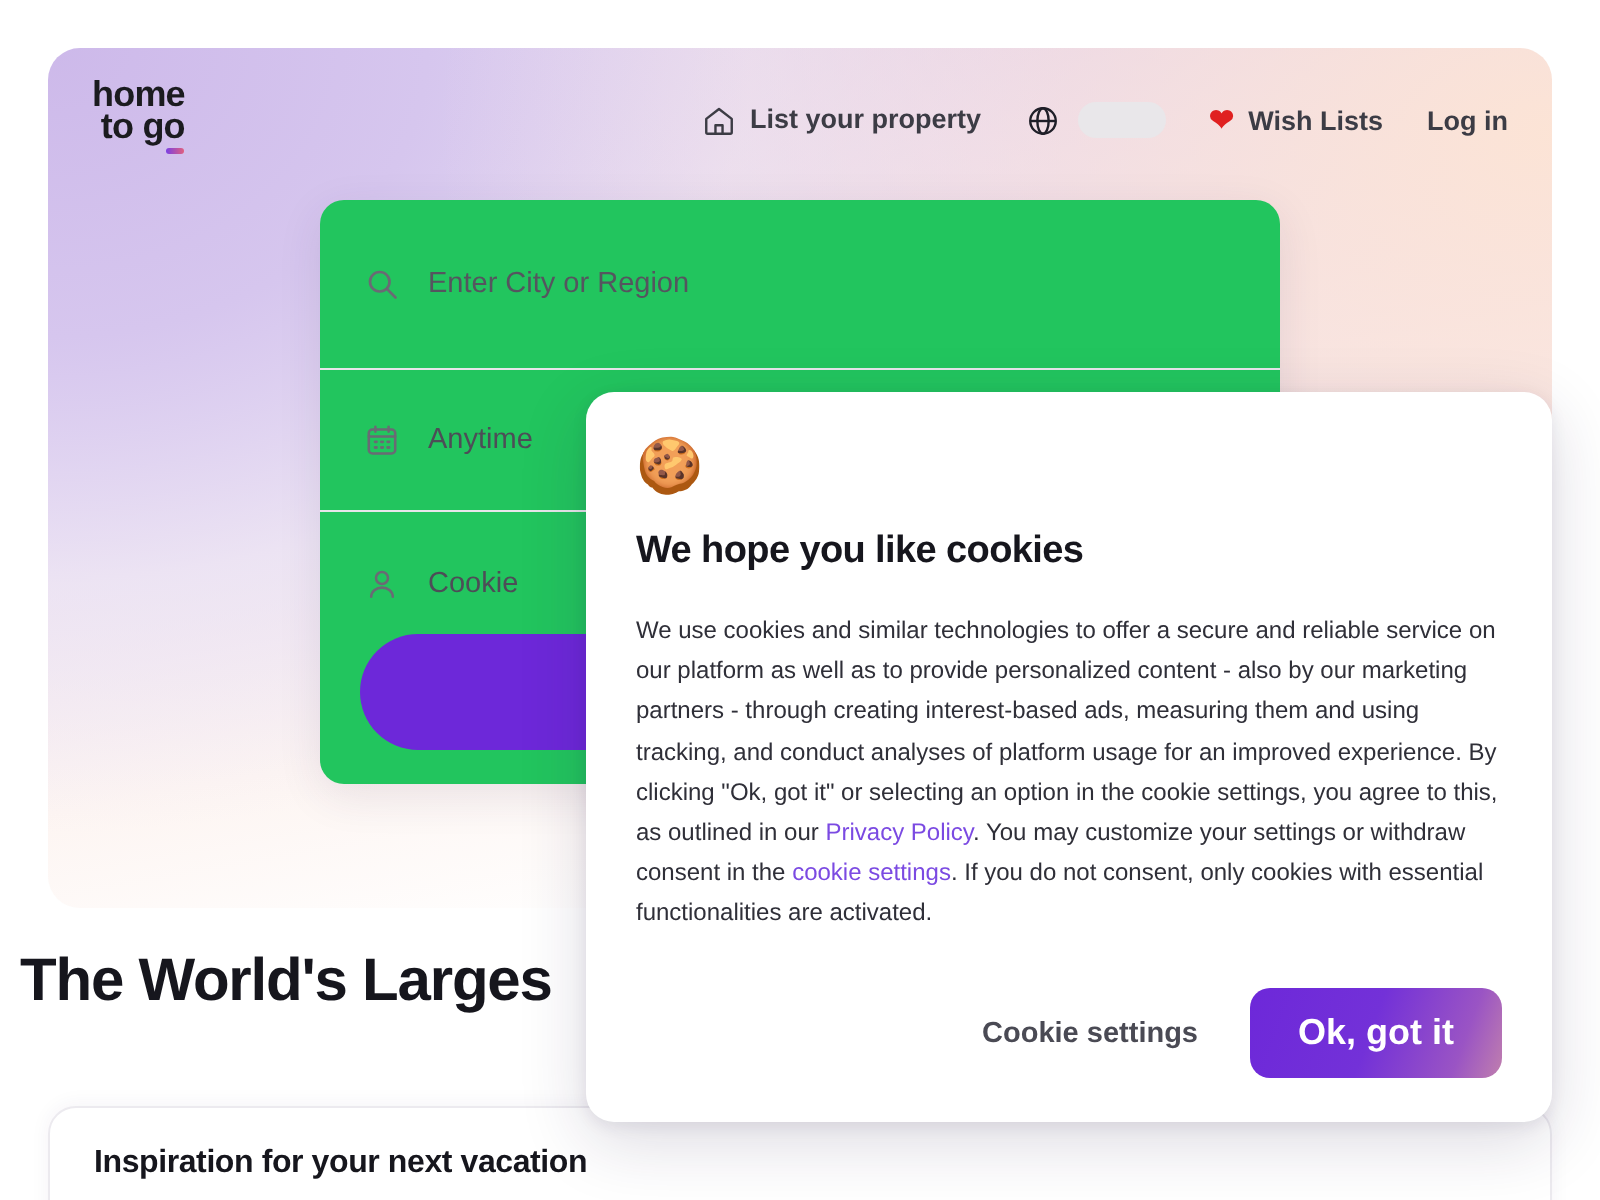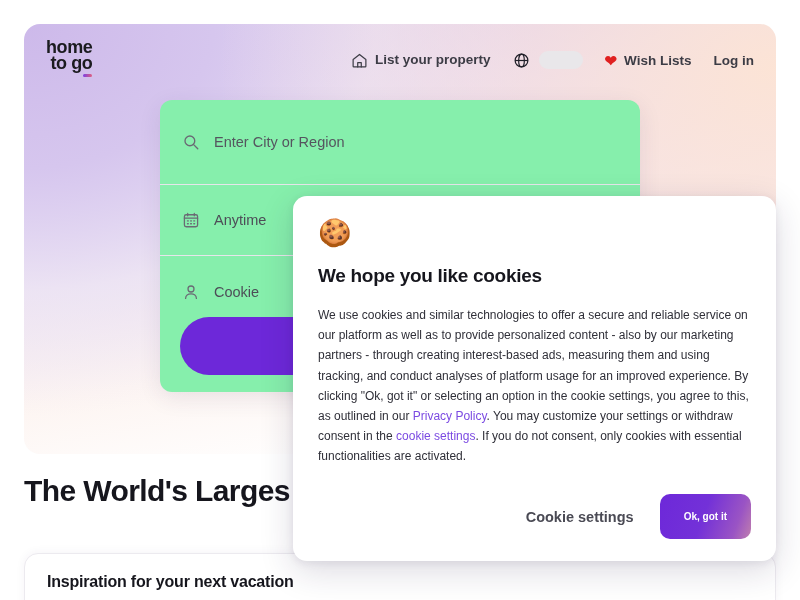--- a/index.html
+++ b/index.html
@@ -65,21 +65,21 @@
     width: 44px; height: 18px; border-radius: 9px;
     background: #e9e7ea;
   }
   .globe-group { display: flex; align-items: center; gap: 9px; cursor: pointer; }
 
   
   .search-panel {
     position: absolute;
     left: 160px; top: 100px;
     width: 480px; height: 292px;
-    background: #86efac;
+    background: #22c55e;
     border-radius: 12px;
     box-shadow: 0 6px 22px rgba(60,40,90,0.10);
     z-index: 3;
     overflow: hidden;
   }
   .search-row {
     height: 85px;
     display: flex; align-items: center;
     gap: 14px;
     padding: 0 22px;
@@ -96,21 +96,21 @@
     left: 20px; bottom: 17px;
     width: 440px; height: 58px;
     border: none; border-radius: 29px;
     background: linear-gradient(135deg, #6d28d9 0%, #6d28d9 55%, #7a35d6 100%);
     cursor: pointer;
   }
 
   
   .headline {
     position: absolute;
-    left: 24px; top: 474px;
+    left: 10px; top: 474px;
     font-size: 30px; font-weight: 700;
     color: #16161d;
     letter-spacing: -0.6px;
     white-space: nowrap;
   }
 
   
   .bottom-card {
     position: absolute;
     left: 24px; top: 553px;
@@ -160,21 +160,21 @@
   .cookie-settings-btn {
     background: none; border: none;
     font-family: "Liberation Sans", sans-serif;
     font-size: 14.5px; font-weight: 700; color: #4a4a54;
     cursor: pointer; white-space: nowrap;
   }
   .ok-btn {
     border: none; border-radius: 10px;
     padding: 0 24px; height: 45px;
     font-family: "Liberation Sans", sans-serif;
-    font-size: 10px; font-weight: 700; color: #fff;
+    font-size: 18px; font-weight: 700; color: #fff;
     background: linear-gradient(110deg, #6d28d9 0%, #7331d8 48%, #9a54c4 82%, #c07fae 100%);
     cursor: pointer; white-space: nowrap;
   }
 </style>
 </head>
 <body>
 
 <div id="page">
 
   <div class="hero"></div>

